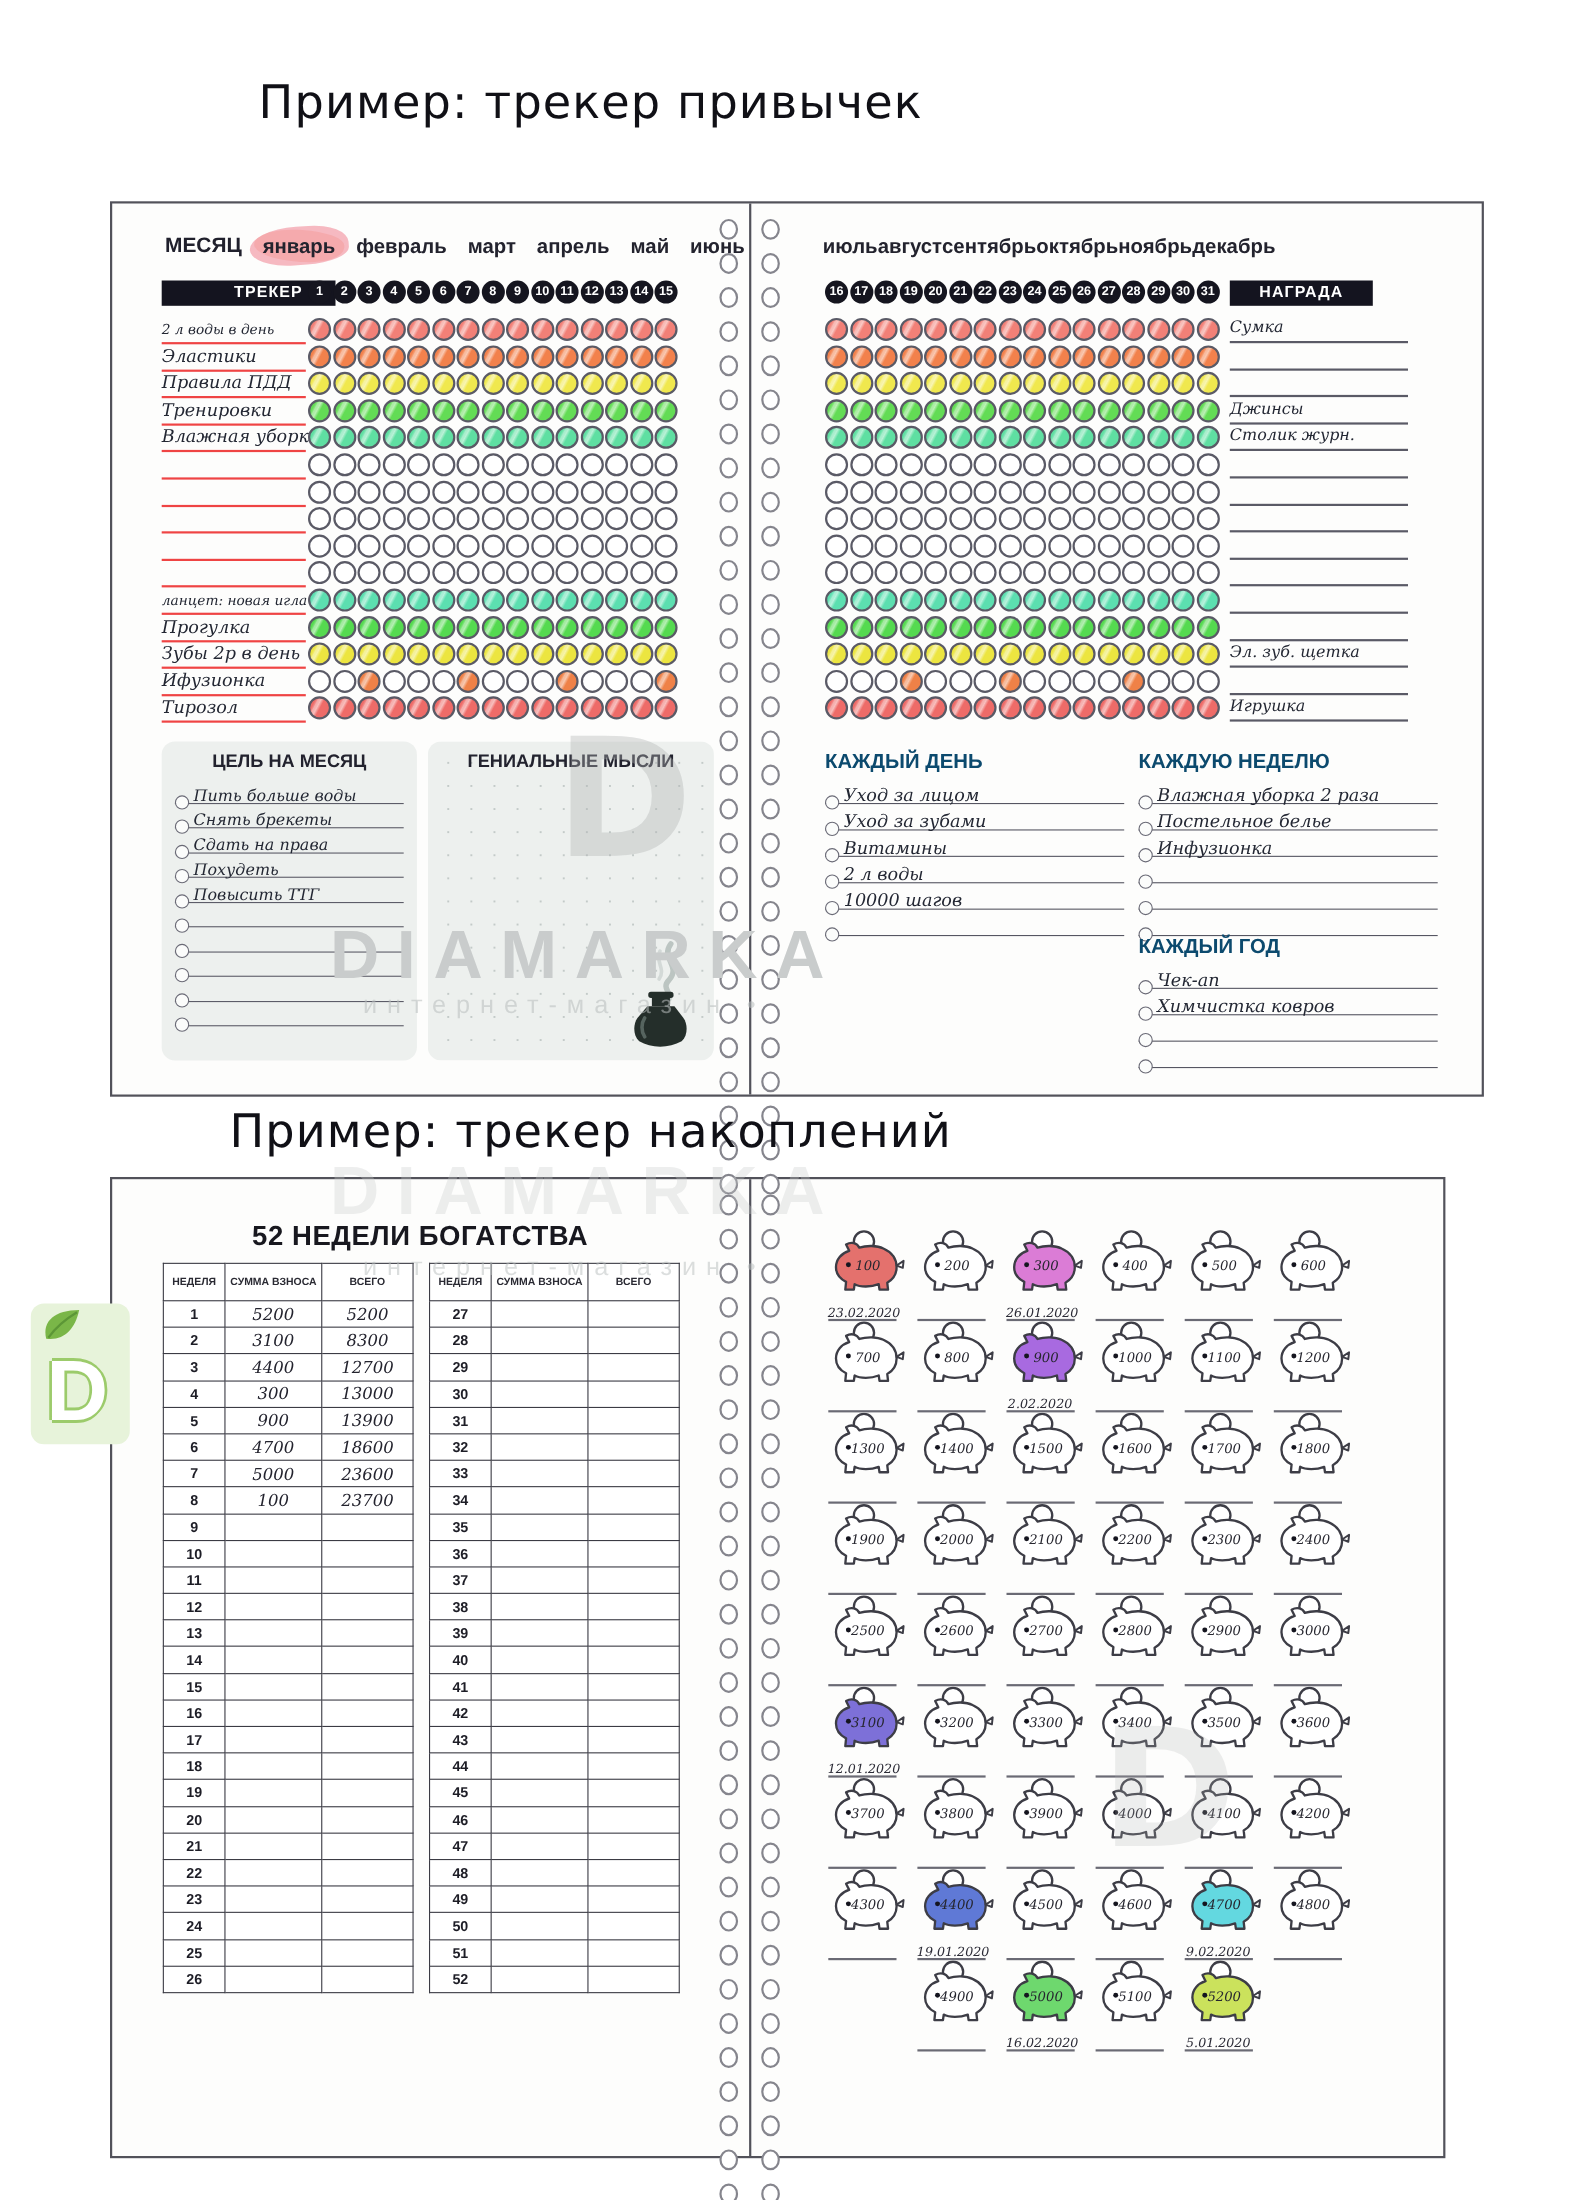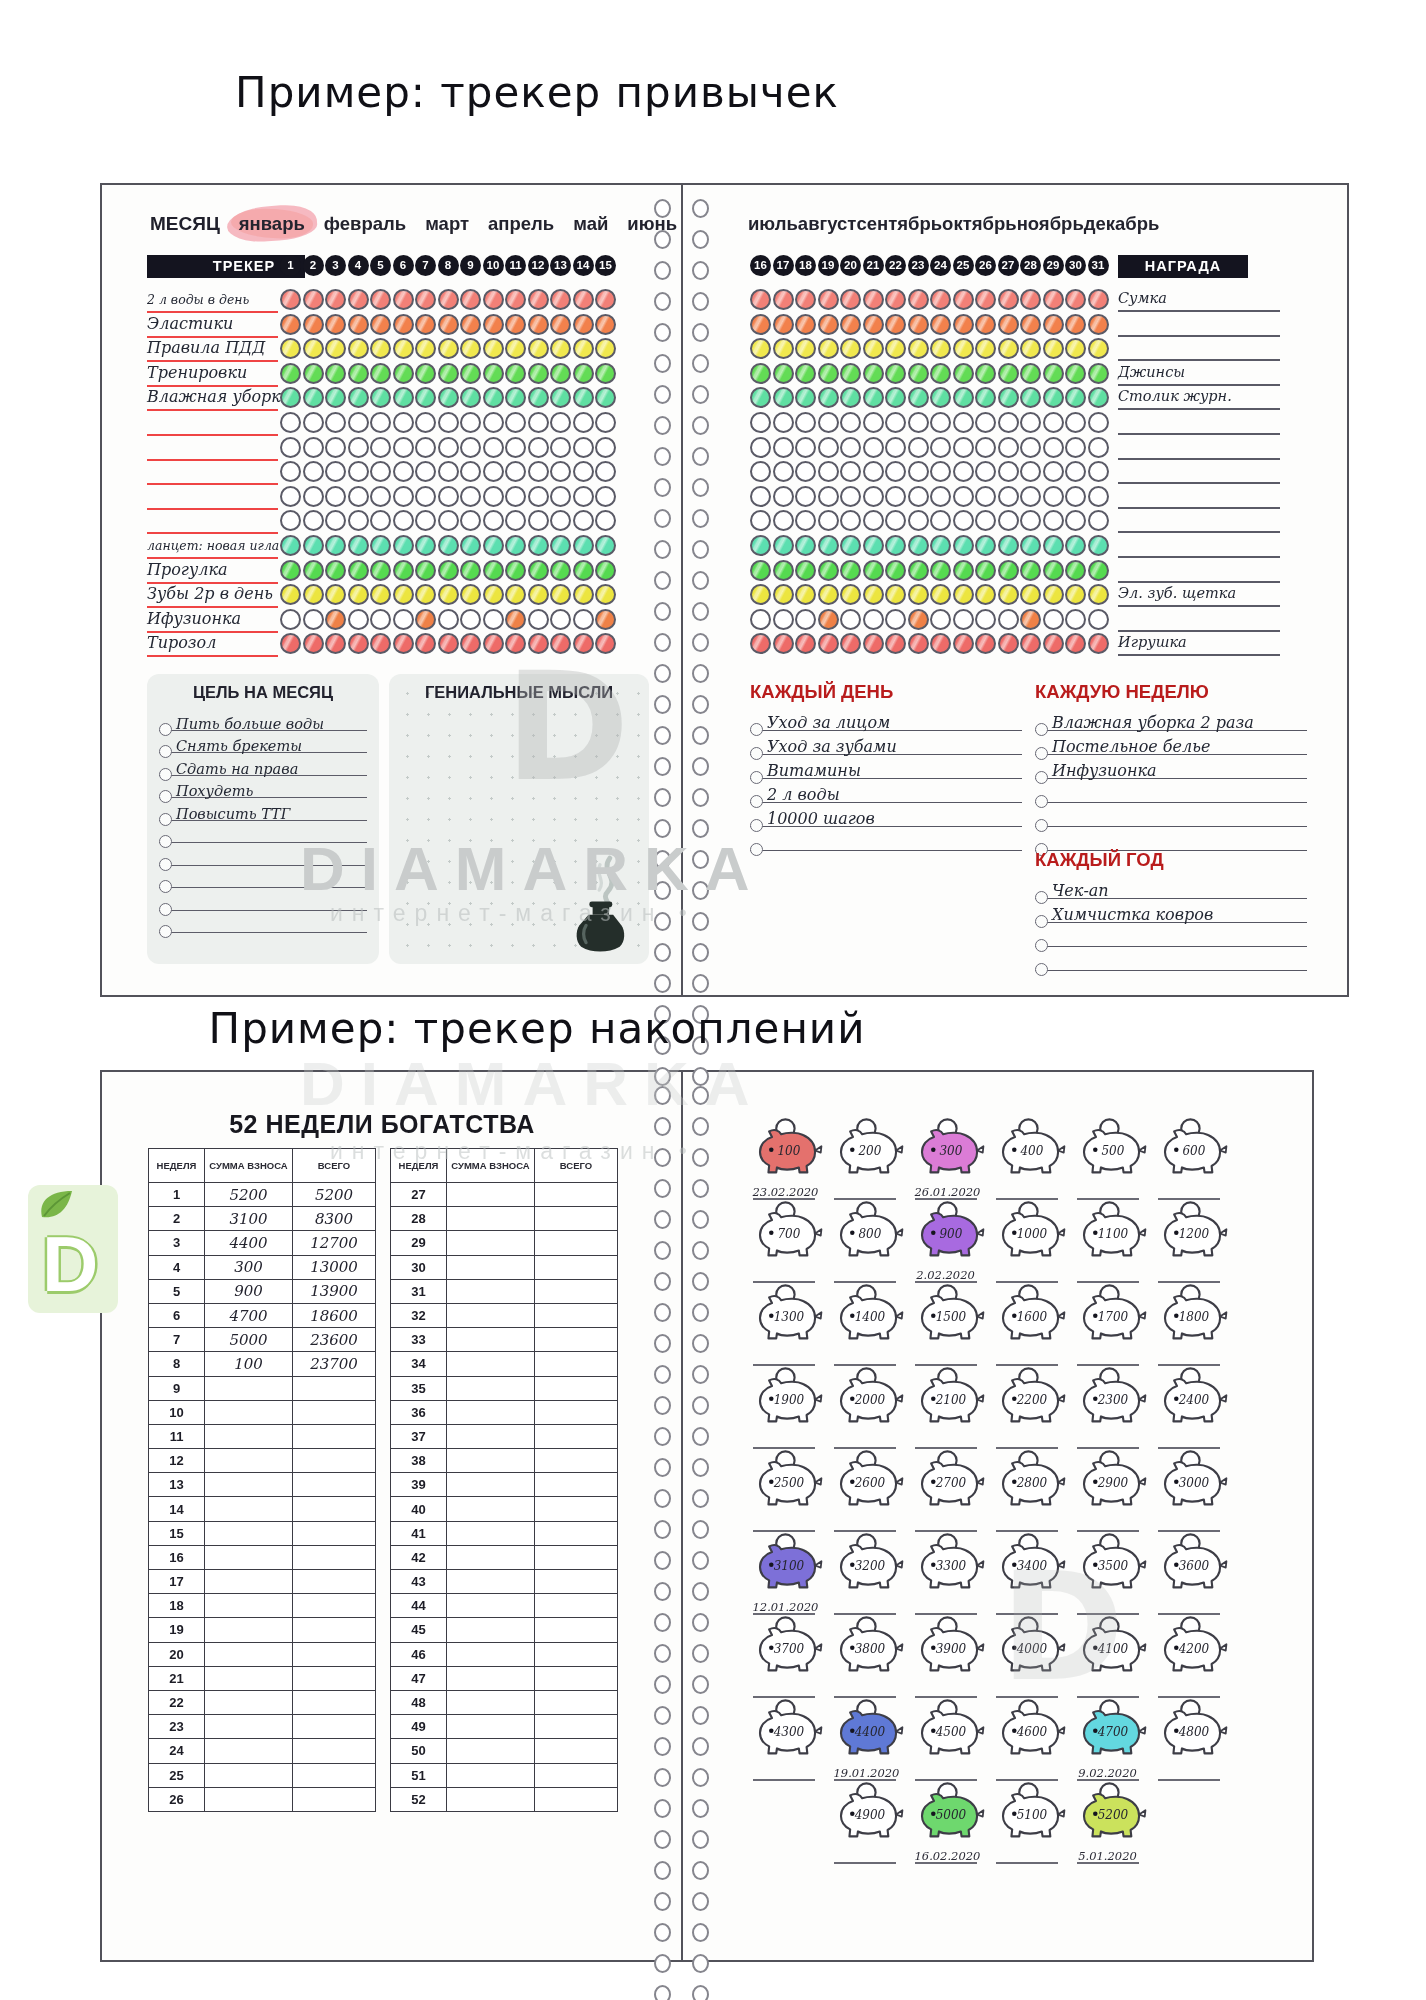--- a/index.html
+++ b/index.html
@@ -50,21 +50,21 @@
   .box{position:absolute;background:#edf0ee;border-radius:12px;}
   .boxtitle{position:absolute;top:9px;left:0;right:0;text-align:center;font-weight:bold;font-size:16.5px;color:#22222e;}
   .dotted{background-image:radial-gradient(#c3cac8 1.1px, rgba(0,0,0,0) 1.3px);background-size:21px 21px;background-position:8px 30px;}
   .goalitems{position:absolute;top:34px;left:12px;right:12px;}
   .goalitem{position:relative;height:21.5px;border-bottom:1.5px solid #5c5c68;margin-bottom:0;}
   .bullet{position:absolute;left:0;bottom:-6px;width:11px;height:11px;border:1.6px solid #6a6a76;border-radius:50%;background:#fbfcfb;}
   .goaltext{position:absolute;left:17px;bottom:-2px;font-size:14.5px;white-space:nowrap;}
   .thoughttext{position:absolute;top:36px;left:14px;width:232px;font-size:15.5px;line-height:26px;color:#242836;}
 
   .listblock{position:absolute;width:272px;}
-  .listtitle{font-weight:bold;font-size:18.5px;color:#b91c1c;margin-bottom:4px;}
+  .listtitle{font-weight:bold;font-size:18.5px;color:#0c4a6e;margin-bottom:4px;}
   .listitem{position:relative;height:23px;border-bottom:1.6px solid #565662;}
   .listitem .bullet{bottom:-6px;}
   .listitem .goaltext{font-size:16px;}
 
   
   .stitle{position:absolute;text-align:center;font-weight:bold;font-size:25px;color:#18181f;letter-spacing:.5px;}
   table.stable{position:absolute;border-collapse:collapse;table-layout:fixed;background:#fff;}
   .stable th,.stable td{border:1.8px solid #3b3b44;padding:0;text-align:center;overflow:hidden;}
   .stable th{font-size:9.5px;line-height:11px;height:33px;font-weight:bold;color:#2a2a33;}
   .stable td{height:23.2px;}

